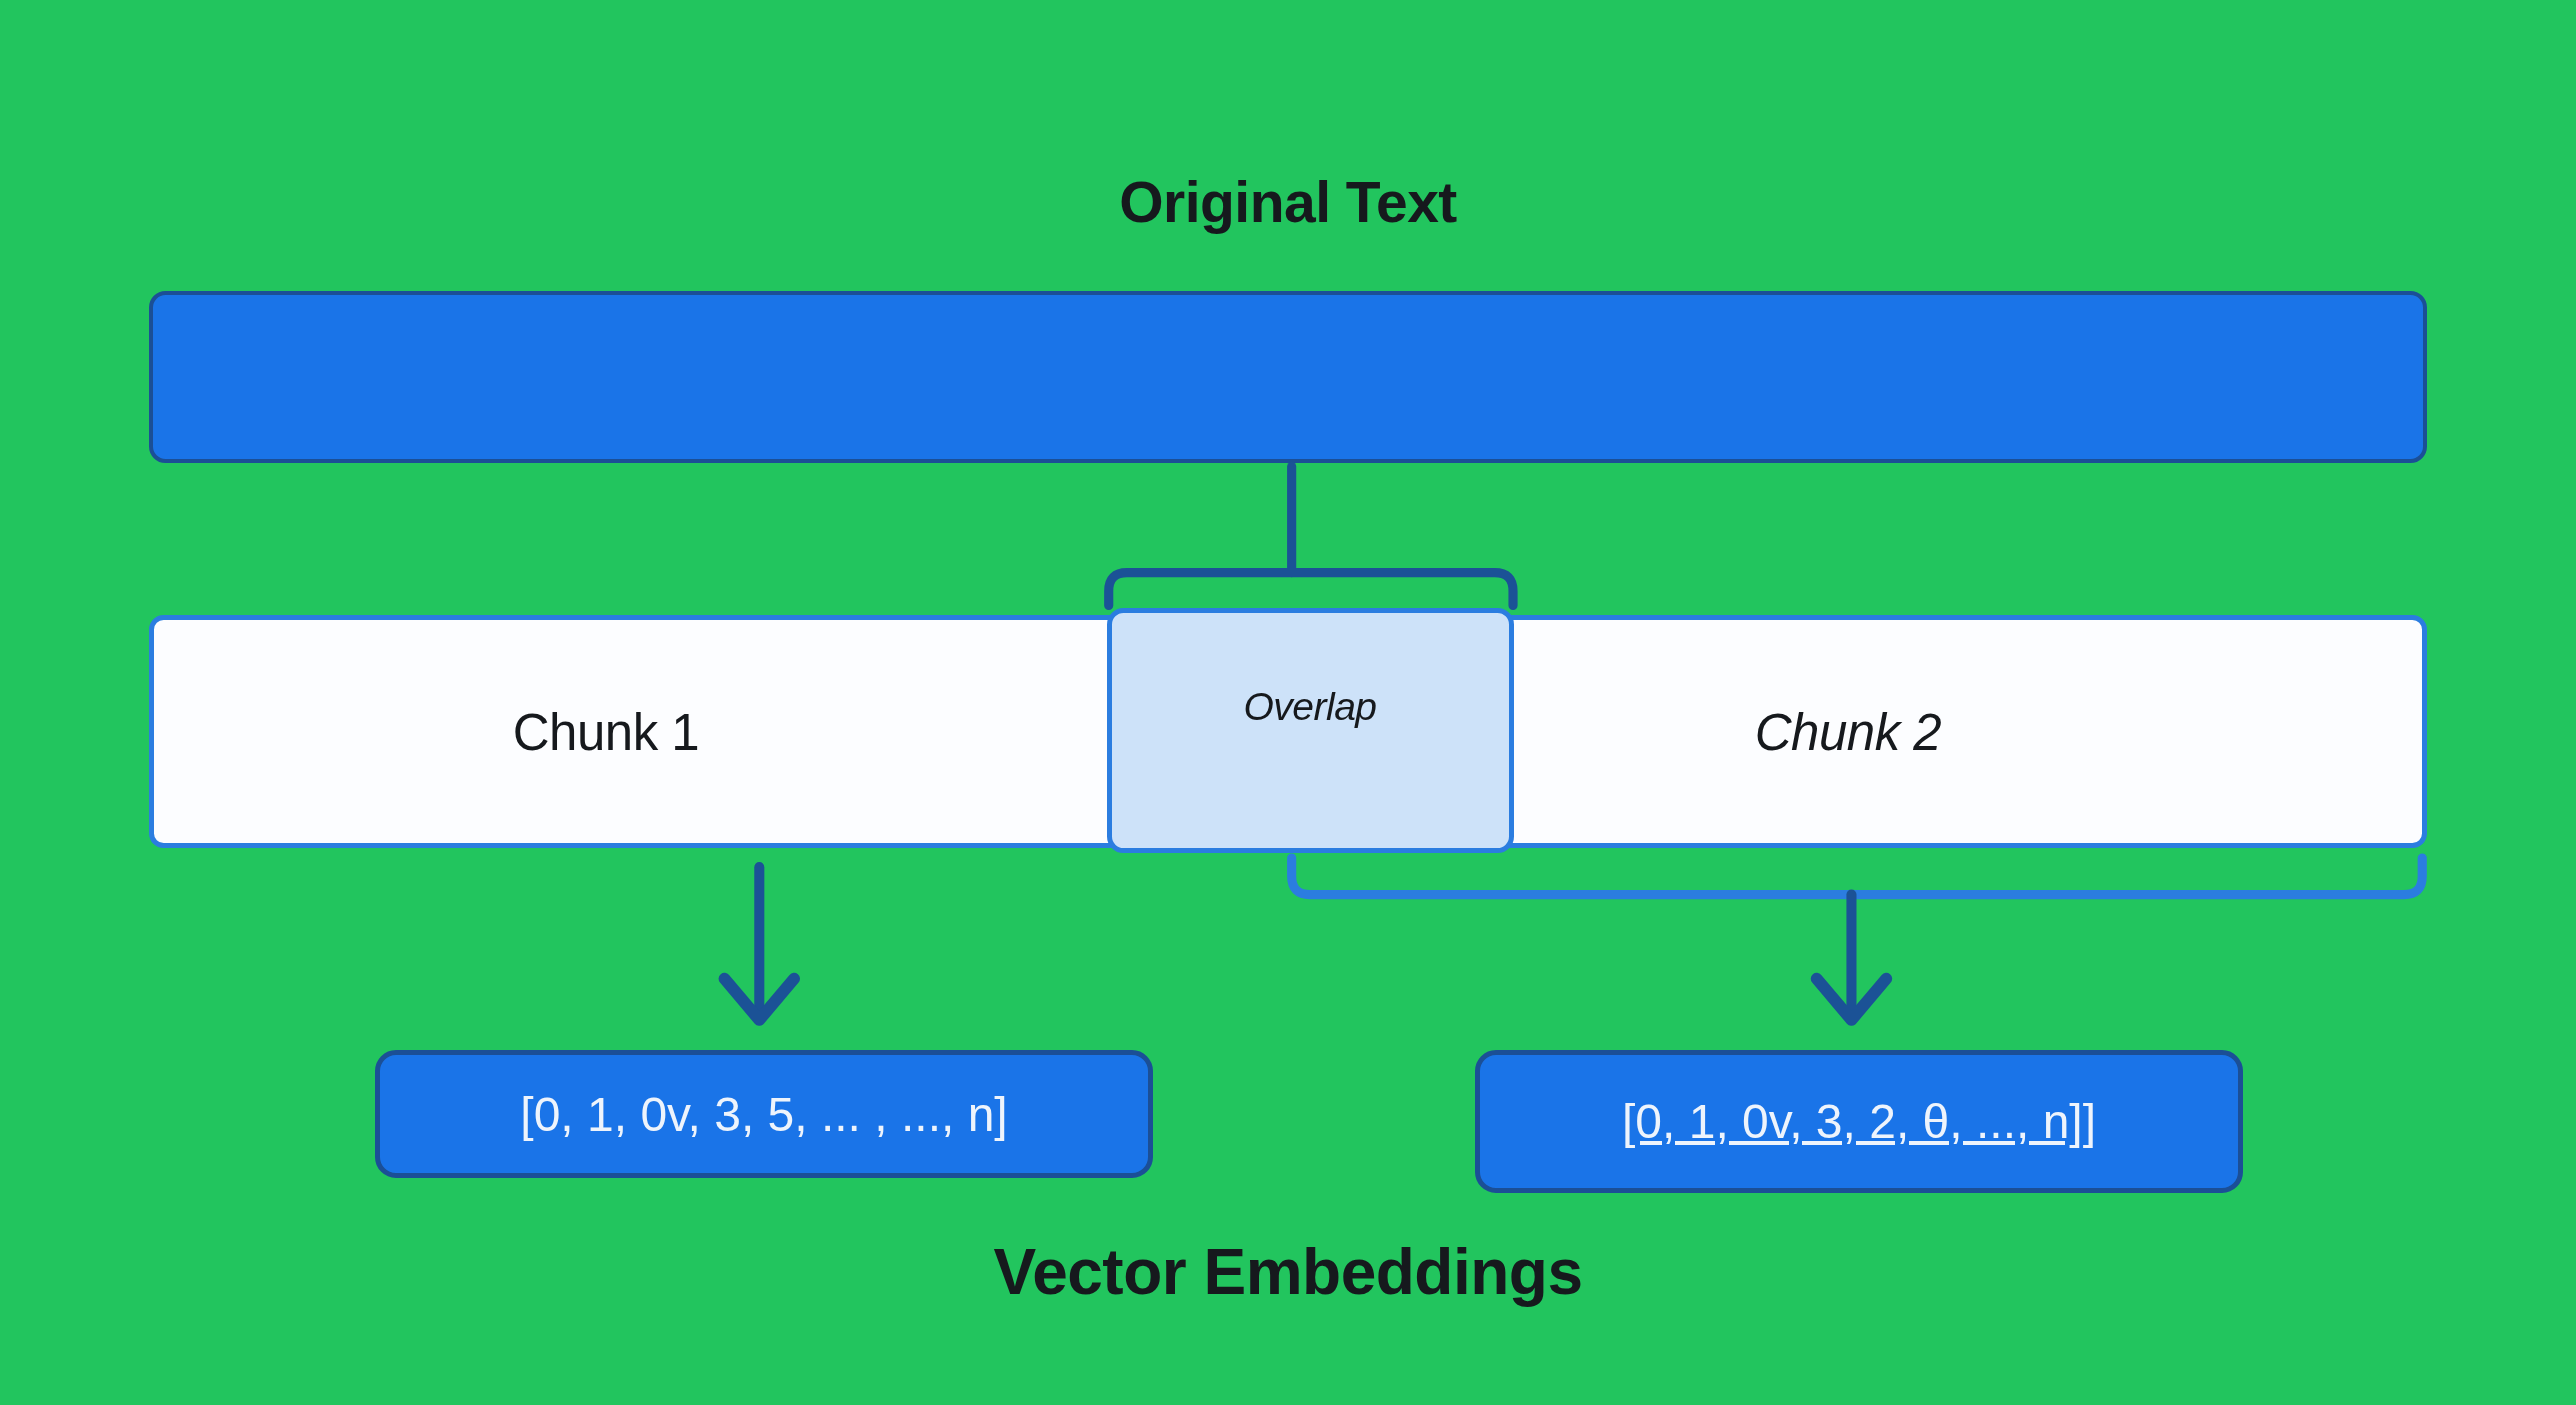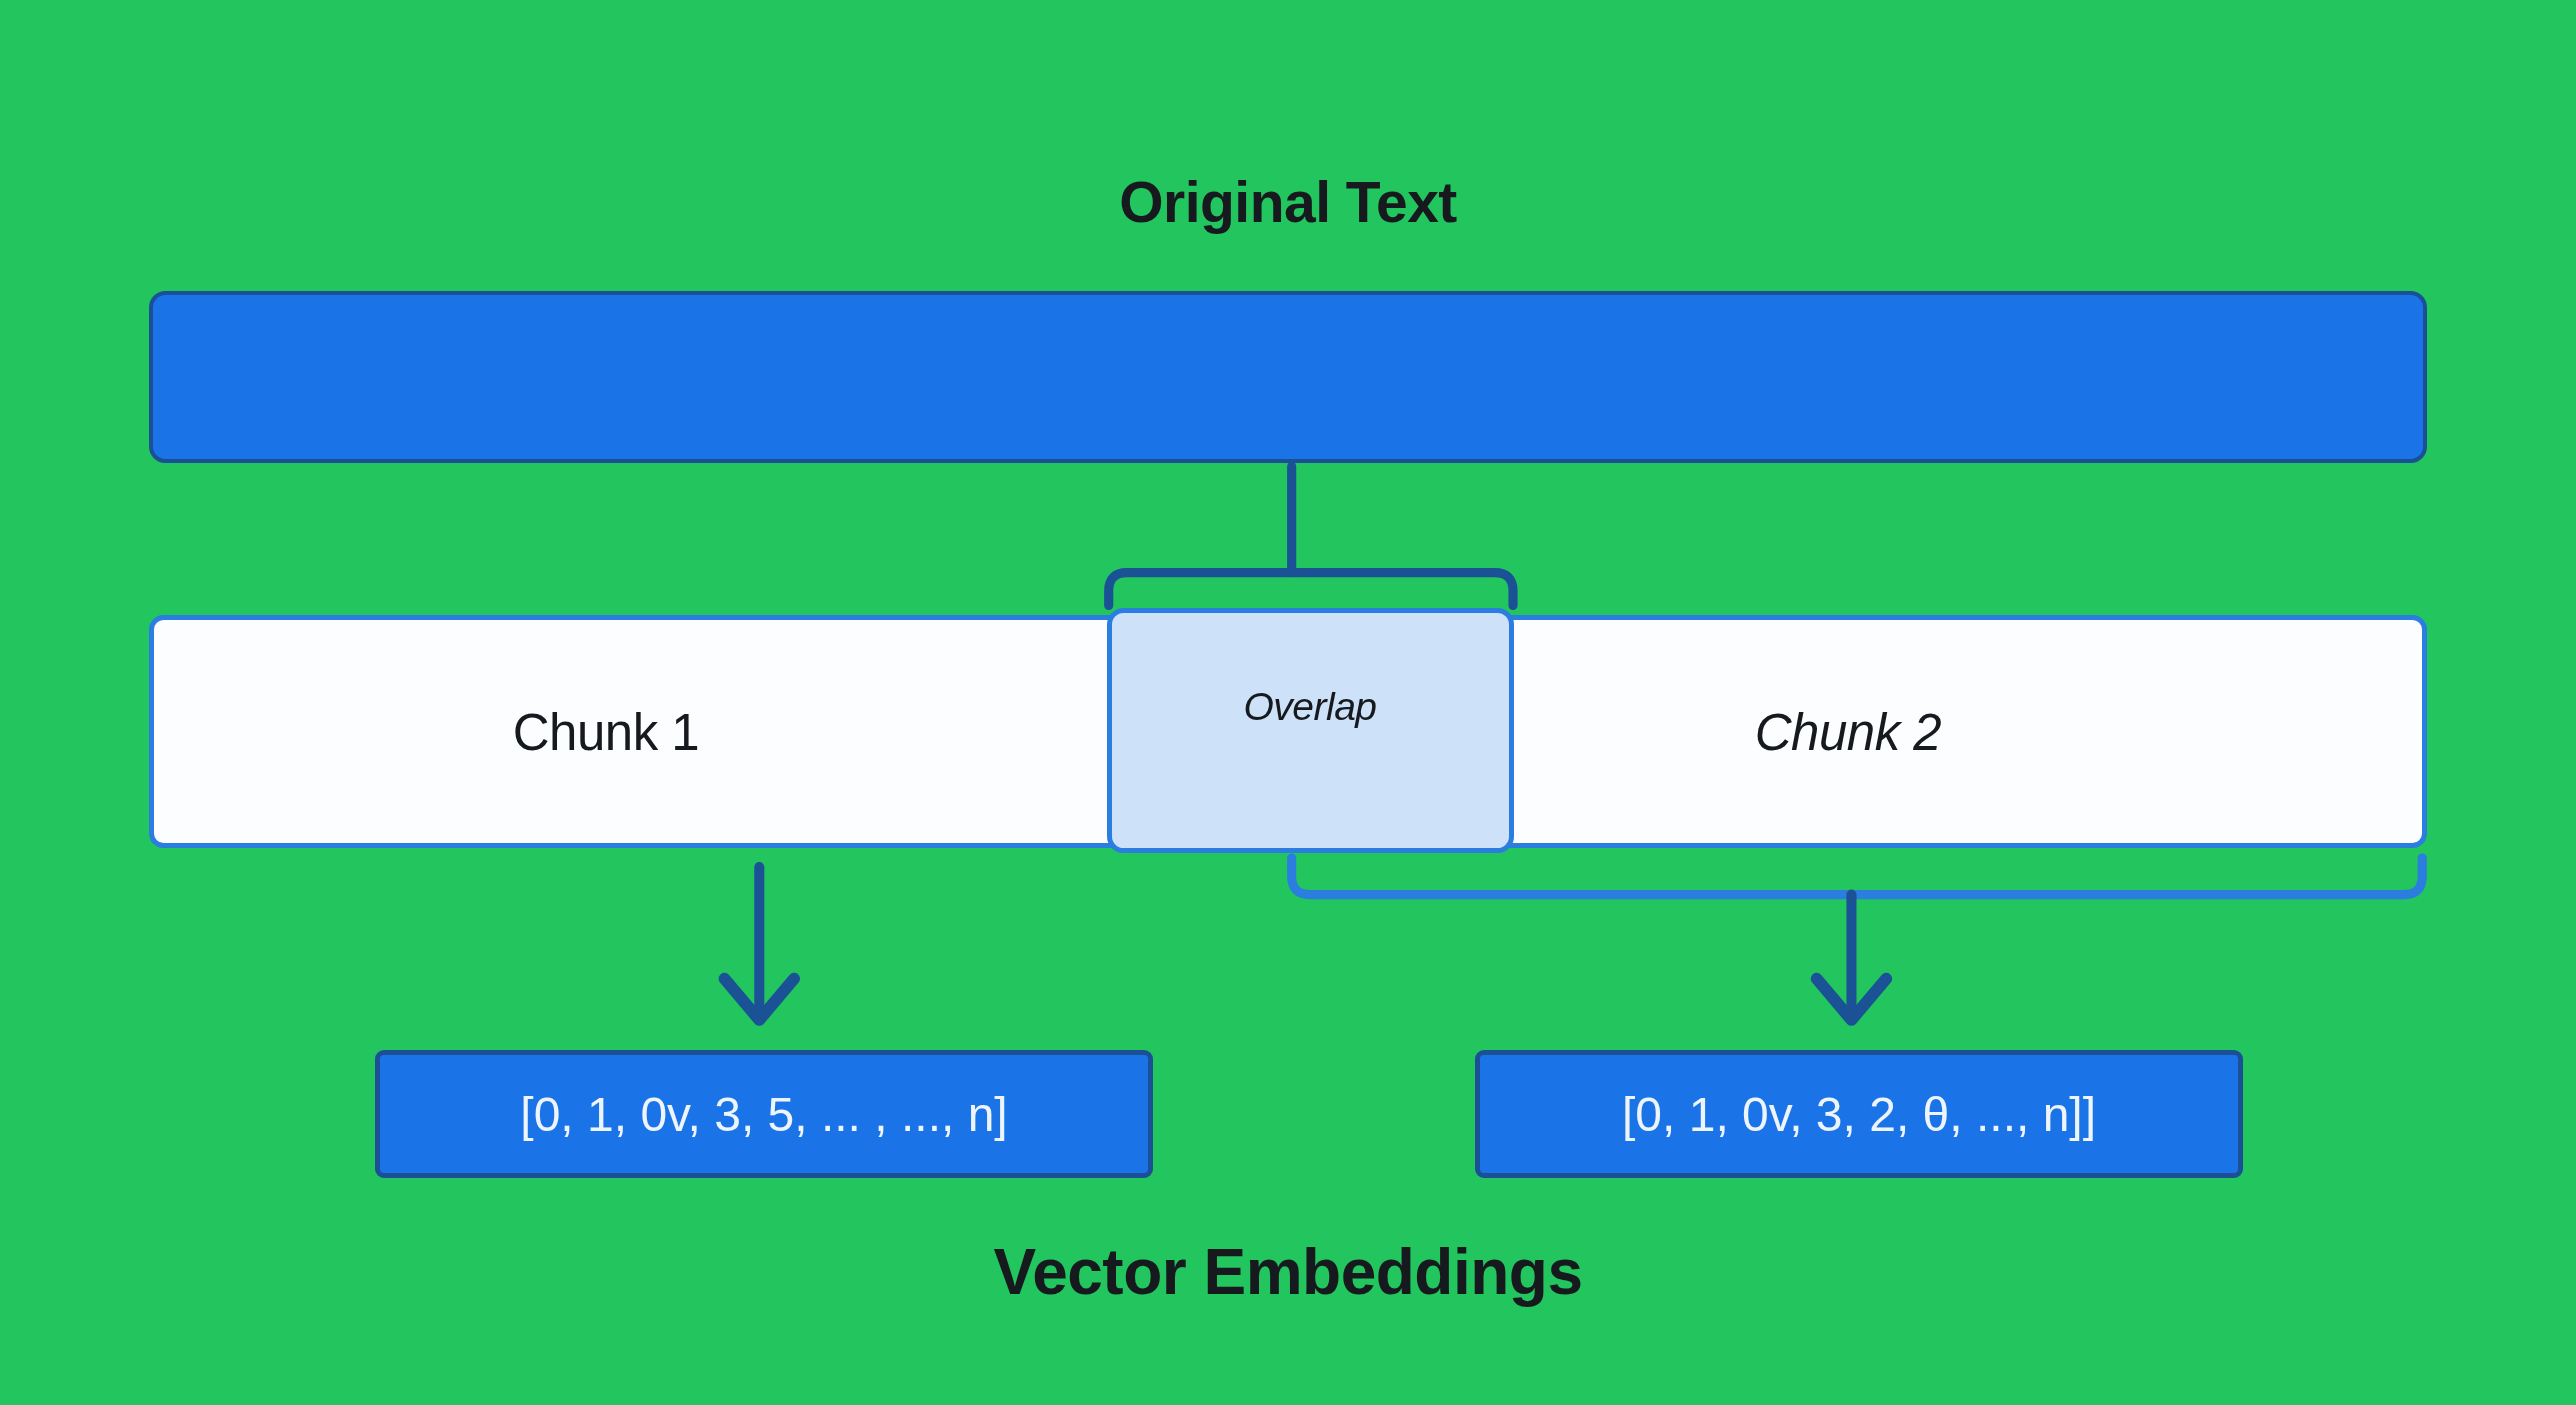--- a/index.html
+++ b/index.html
@@ -113,41 +113,42 @@
     width: 2576px;
     height: 1405px;
     pointer-events: none;
   }
 
   
   .vector-box {
     position: absolute;
     background: #1a74e8;
     border: 5.5px solid #1b4f96;
-    border-radius: 9px;
+    border-radius: 21px;
     box-sizing: border-box;
     display: flex;
     align-items: center;
     justify-content: center;
     color: #eef4fc;
     font-size: 48px;
     letter-spacing: 0px;
     white-space: nowrap;
   }
   #vector-box-left {
     left: 375px;
     top: 1050px;
     width: 778px;
     height: 128px;
   }
   #vector-box-right {
     left: 1475px;
     top: 1050px;
     width: 768px;
-    height: 128px;
+    height: 143px;
+    text-decoration: underline;
   }
 </style>
 </head>
 <body>
 
 <div id="stage">
 
   <div class="title" id="original-text-title">Original Text</div>
 
   <div id="original-text-bar"></div>

